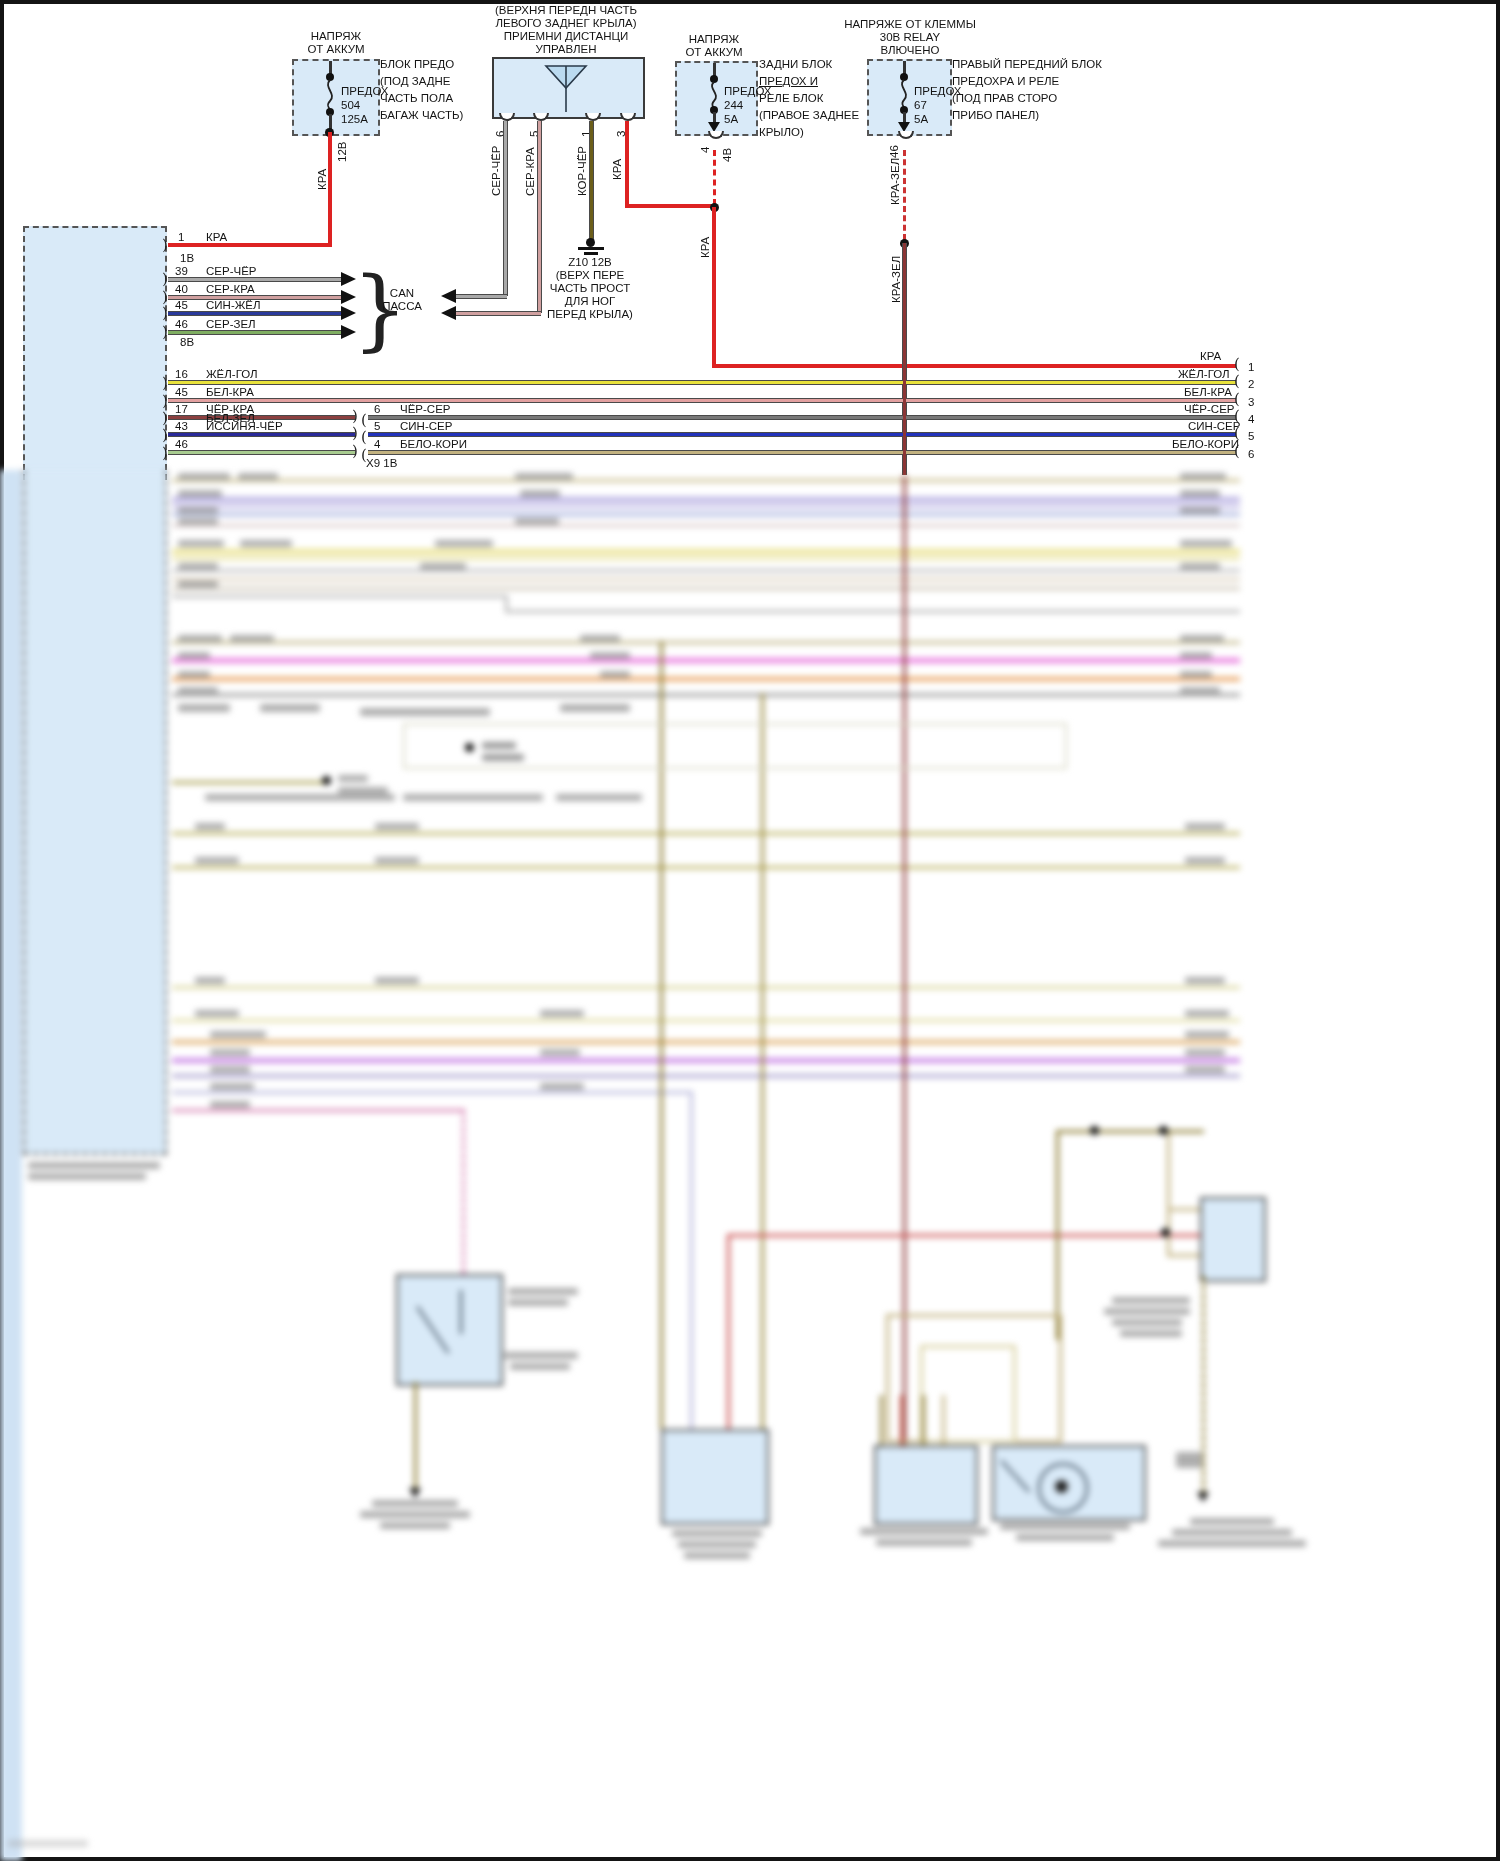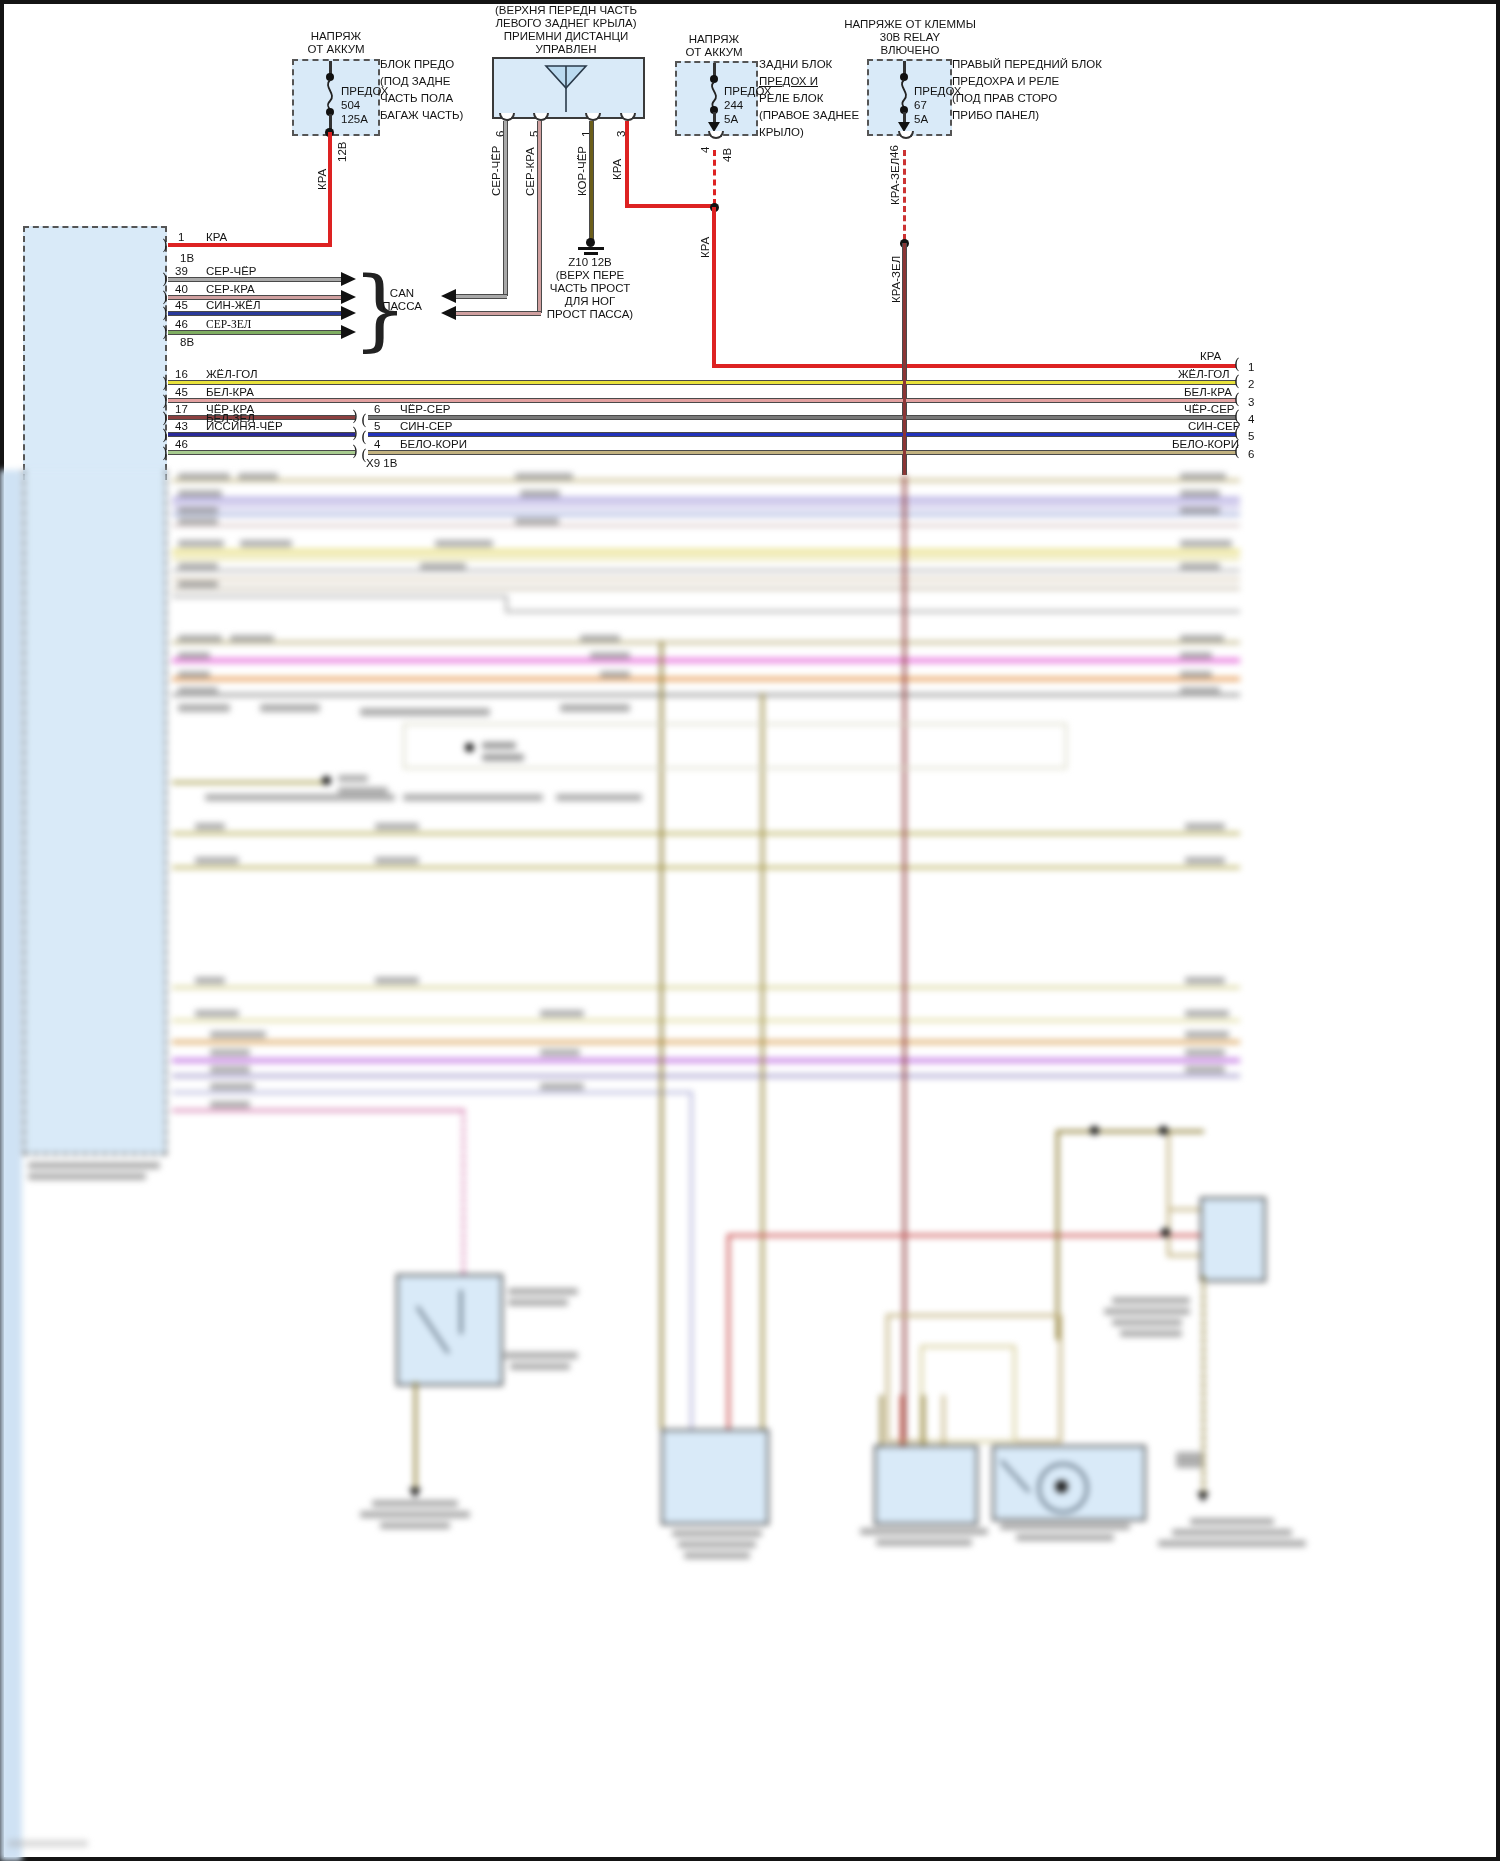--- a/index.html
+++ b/index.html
@@ -88,21 +88,21 @@
   <div class="vwire" style="left:590px;top:121px;height:121px;background:#6b5e1a;"></div>
   <div class="pwr pwrv" style="left:625px;top:121px;height:86px;"></div>
   <div class="pwr pwrh" style="left:625px;top:204px;width:92px;"></div>
 
   <div class="dot" style="left:586px;top:238px;"></div>
   <div class="gnd1" style="left:578px;top:247px;width:26px;"></div>
   <div class="gnd1" style="left:584px;top:252px;width:14px;"></div>
   <div class="lbl ctr" style="left:528px;top:256px;width:124px;">
     <span>Z10 12В</span><br><span>(ВЕРХ ПЕРЕ</span><br>
     <span>ЧАСТЬ ПРОСТ</span><br><span>ДЛЯ НОГ</span><br>
-    <span>ПРОСТ ПАССА)</span>
+    <span>ПЕРЕД КРЫЛА)</span>
   </div>
 
   <div class="lbl ctr" style="left:666px;top:33px;width:96px;">
     <span>НАПРЯЖ</span><br><span>ОТ АККУМ</span>
   </div>
   <div class="boxdash" style="left:675px;top:61px;width:79px;height:71px;"></div>
   <div class="vwire" style="left:713px;top:63px;height:14px;background:#333;box-shadow:none;"></div>
   <svg class="abs" style="left:705px;top:74px;" width="18" height="42">
     <circle cx="9" cy="5" r="4" fill="#111"></circle>
     <path d="M9 8 C 2 14, 16 20, 9 27 C 5 31, 9 33, 9 35" stroke="#222" stroke-width="1.8" fill="none"></path>
@@ -176,21 +176,21 @@
   <div class="arr-r" style="left:341px;top:290px;"></div>
 
   <div class="paren" style="left:162px;top:306px;">)</div>
   <div class="lbl" style="left:175px;top:299px;">45</div>
   <div class="lbl" style="left:206px;top:299px;">СИН-ЖЁЛ</div>
   <div class="wire" style="left:168px;top:312px;width:173px;background:#2a3a9a;"></div>
   <div class="arr-r" style="left:341px;top:306px;"></div>
 
   <div class="paren" style="left:162px;top:325px;">)</div>
   <div class="lbl" style="left:175px;top:318px;">46</div>
-  <div class="lbl" style="left:206px;top:318px;font-family:Liberation Serif, serif;">СЕР-ЗЕЛ</div>
+  <div class="lbl" style="left:206px;top:318px;">СЕР-ЗЕЛ</div>
   <div class="wire" style="left:168px;top:331px;width:173px;background:#7fae62;"></div>
   <div class="arr-r" style="left:341px;top:325px;"></div>
 
   <div class="lbl" style="left:180px;top:336px;">8В</div>
   <div class="brace" style="left:352px;top:258px;font-size:88px;">}</div>
   <div class="lbl ctr" style="left:378px;top:287px;width:48px;">
     <span>CAN</span><br><span>ПАССА</span>
   </div>
 
   <div class="paren" style="left:162px;top:376px;">)</div>

